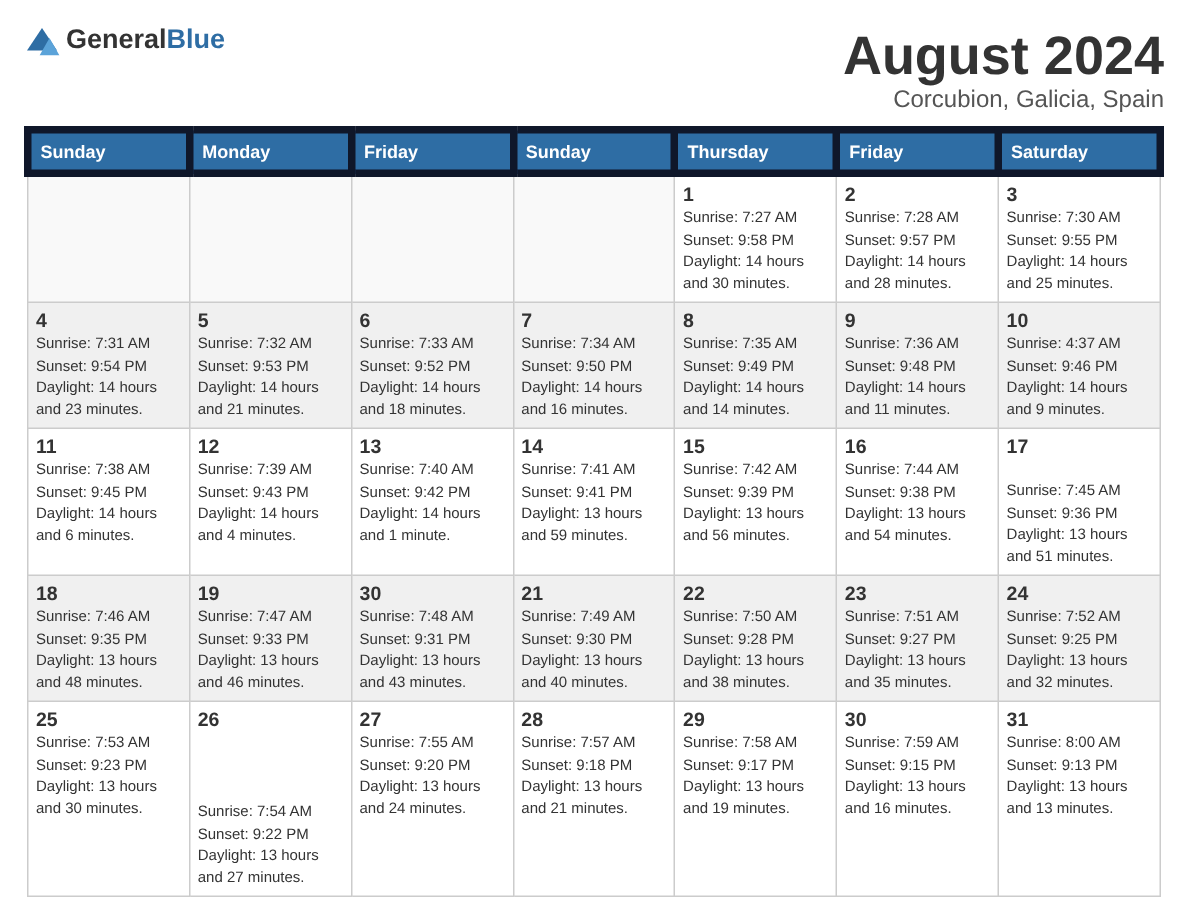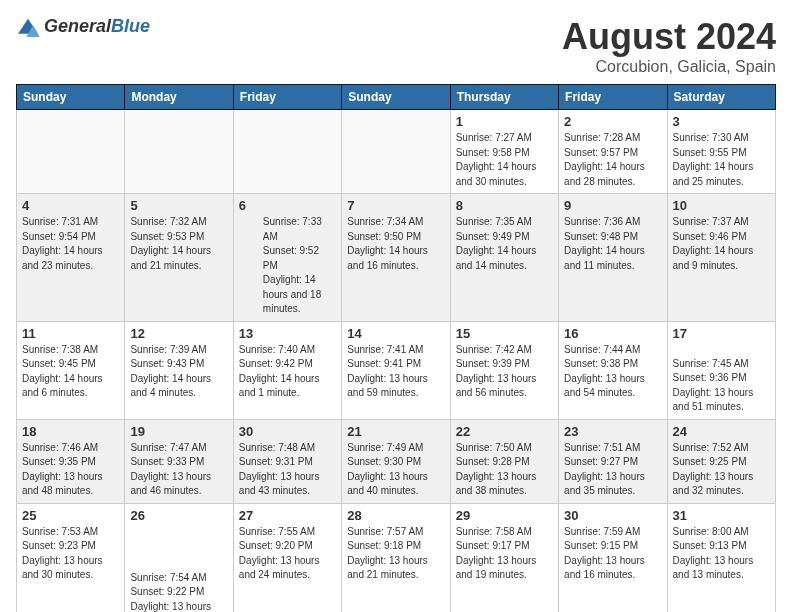--- a/index.html
+++ b/index.html
@@ -13,21 +13,20 @@
     .header-area {
       display: flex;
       align-items: flex-start;
       justify-content: space-between;
       margin-bottom: 8px;
     }
     .logo {
       display: flex;
       align-items: center;
       gap: 4px;
-      font-style: italic;
     }
     .logo-text-general {
       font-size: 18px;
       font-weight: bold;
       color: #333;
     }
     .logo-text-blue {
       font-size: 18px;
       font-weight: bold;
       color: #2e6da4;
@@ -53,21 +52,21 @@
       border-collapse: collapse;
       font-size: 11px;
     }
     .day-header {
       background-color: #2e6da4;
       color: #fff;
       text-align: left;
       padding: 5px 6px;
       font-size: 12px;
       font-weight: bold;
-      border: 1px solid #0f172a;
+      border: 5px solid #0f172a;
     }
     td {
       border: 1px solid #ccc;
       vertical-align: top;
       padding: 4px 5px;
       width: calc(100% / 7);
       min-height: 80px;
       color: #333;
       background: #fff;
     }
@@ -153,21 +152,21 @@
 Daylight: 14 hours and 23 minutes.</div>
         </td>
         <td class="shaded">
           <span class="day-num">5</span>
           <div class="day-info" style="white-space: pre-line;">Sunrise: 7:32 AM
 Sunset: 9:53 PM
 Daylight: 14 hours and 21 minutes.</div>
         </td>
         <td class="shaded">
           <span class="day-num">6</span>
-          <div class="day-info" style="white-space: pre-line; margin-left: 24px;">Sunrise: 7:33 AM
+          <div class="day-info" style="white-space: pre-line;">Sunrise: 7:33 AM
 Sunset: 9:52 PM
 Daylight: 14 hours and 18 minutes.</div>
         </td>
         <td class="shaded">
           <span class="day-num">7</span>
           <div class="day-info" style="white-space: pre-line;">Sunrise: 7:34 AM
 Sunset: 9:50 PM
 Daylight: 14 hours and 16 minutes.</div>
         </td>
         <td class="shaded">
@@ -177,21 +176,21 @@
 Daylight: 14 hours and 14 minutes.</div>
         </td>
         <td class="shaded">
           <span class="day-num">9</span>
           <div class="day-info" style="white-space: pre-line;">Sunrise: 7:36 AM
 Sunset: 9:48 PM
 Daylight: 14 hours and 11 minutes.</div>
         </td>
         <td class="shaded">
           <span class="day-num">10</span>
-          <div class="day-info" style="white-space: pre-line;">Sunrise: 7:37 AM
+          <div class="day-info" style="white-space: pre-line;">Sunrise: 4:37 AM
 Sunset: 9:46 PM
 Daylight: 14 hours and 9 minutes.</div>
         </td>
       </tr>
       <tr>
         <td>
           <span class="day-num">11</span>
           <div class="day-info" style="white-space: pre-line;">Sunrise: 7:38 AM
 Sunset: 9:45 PM
 Daylight: 14 hours and 6 minutes.</div>

